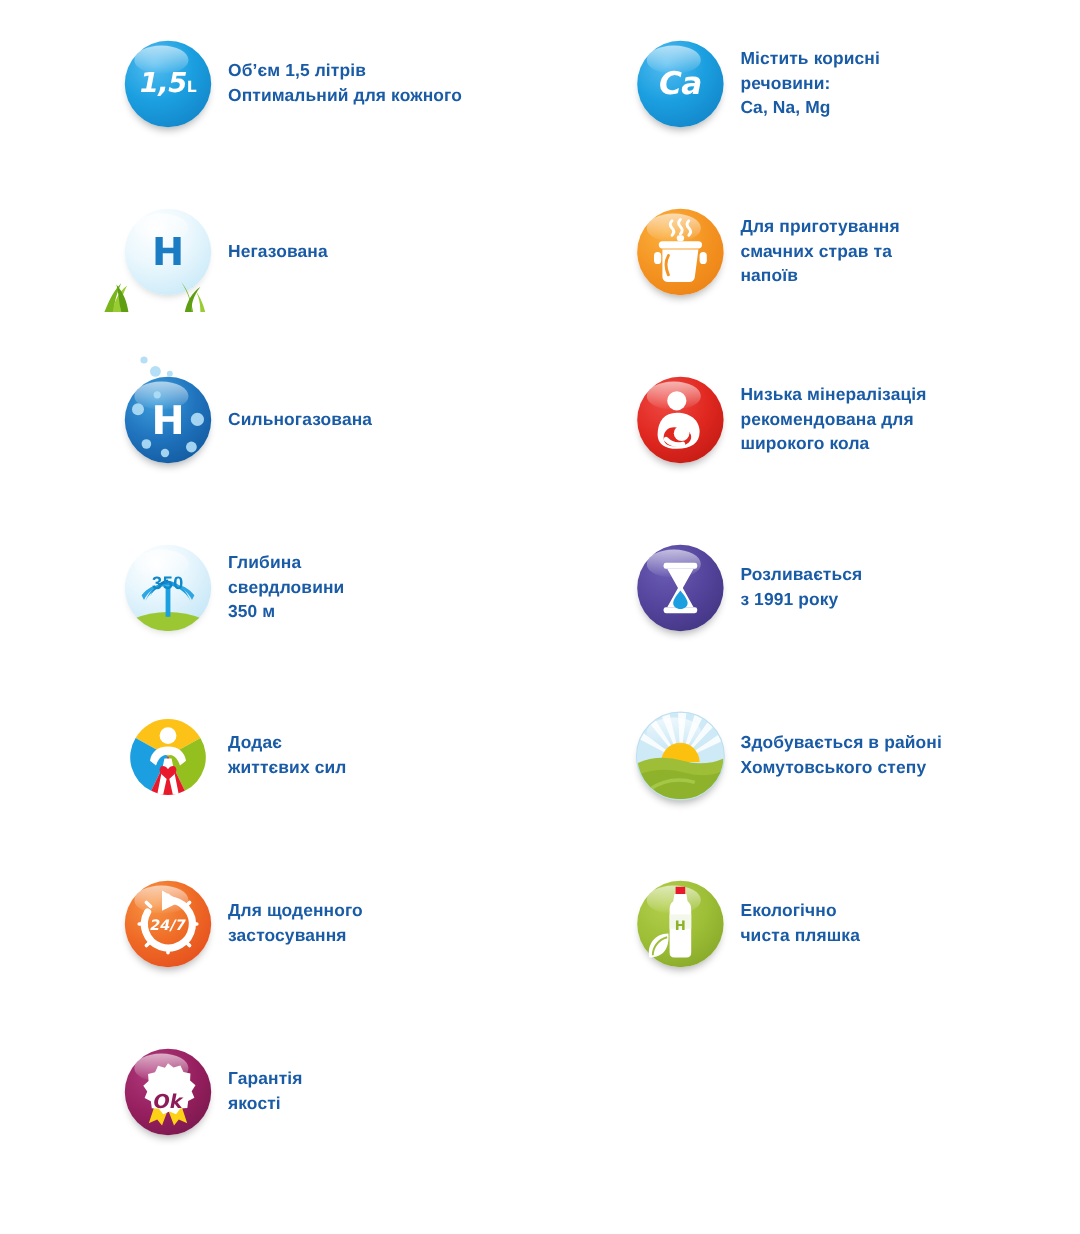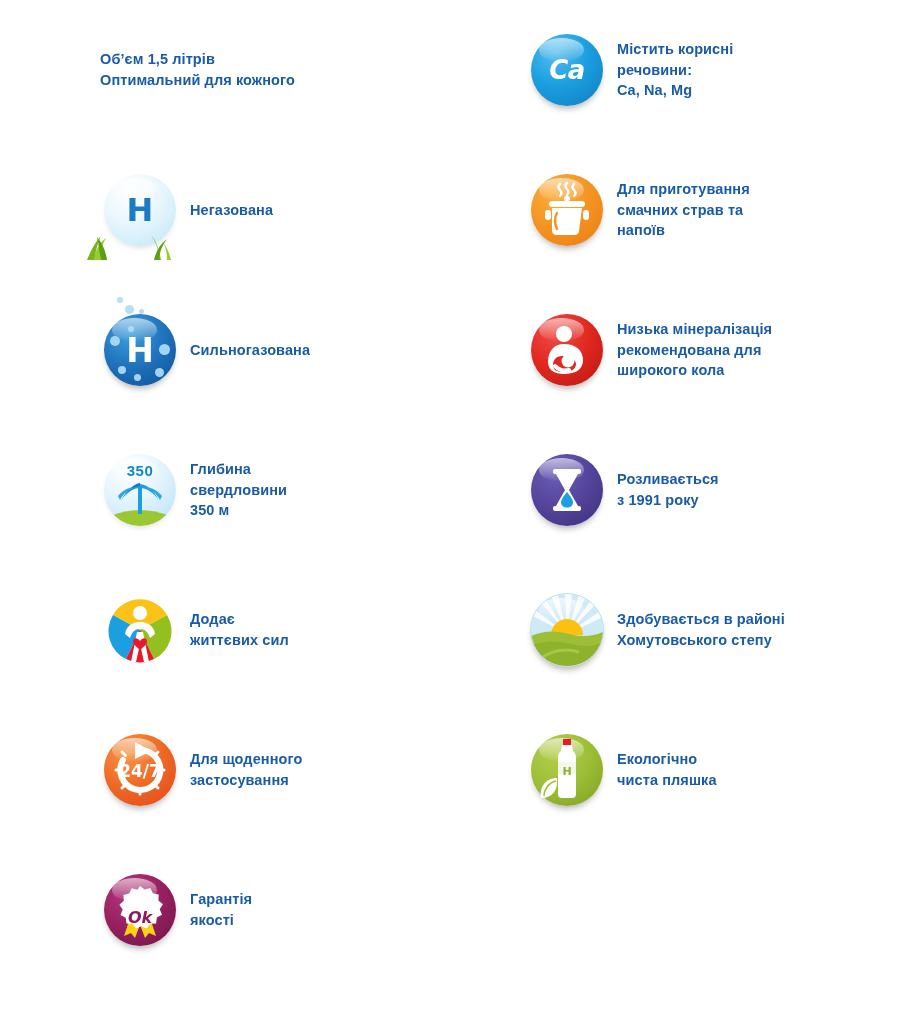--- a/index.html
+++ b/index.html
@@ -75,30 +75,30 @@
   .s-darkblue{background:radial-gradient(circle at 36% 26%, #3f9fdc 0%, #1f73bd 48%, #0e4f93 100%);}
   .s-darkblue .glyph{font-size:33px;}
   .bub{position:absolute;border-radius:50%;background:rgba(175,220,245,.92);z-index:4;}
 
   
   .s-bubble2{
     background:radial-gradient(circle at 36% 22%, #ffffff 0%, #e8f6fd 38%, #cbe9f8 75%, #aadcf2 100%);
     box-shadow:0 4px 7px -4px rgba(0,0,0,.2);
     overflow:hidden;
   }
-  .n350{position:absolute;top:8px;left:0;right:0;text-align:center;
+  .n350{position:absolute;top:24px;left:0;right:0;text-align:center;
         color:#0f87c9;font-size:15px;font-weight:bold;z-index:5;letter-spacing:.5px;}
 
   
   .pie{position:relative;width:72px;height:72px;}
 
   
   .s-orange{background:radial-gradient(circle at 34% 26%, #f79646 0%, #ef6b26 46%, #e2451b 100%);}
   .s-orangeflat{background:radial-gradient(circle at 34% 26%, #fbb03f 0%, #f49422 48%, #e97c12 100%);}
-  .g247{font-size:17px;font-weight:bold;}
+  .g247{font-size:12px;font-weight:bold;font-style:italic;}
 
   
   .s-purple{background:radial-gradient(circle at 34% 26%, #b03a7d 0%, #972060 48%, #6e1446 100%);}
 
   
   .s-red{background:radial-gradient(circle at 34% 26%, #ef4a45 0%, #e02820 48%, #b8150f 100%);}
 
   
   .s-violet{background:radial-gradient(circle at 34% 26%, #6b5cb5 0%, #54449c 48%, #3c2f79 100%);}
 
@@ -111,20 +111,25 @@
   svg{display:block;}
 </style>
 </head>
 <body>
 
 <div class="board">
 
   <div class="col col-left">
 
     <div class="feature">
+      <div class="icon-wrap">
+        <div class="sphere s-blue">
+          <span class="glyph glyph-15"><span>1,5</span><span class="unit">L</span></span>
+        </div>
+      </div>
       <div class="label">Об’єм 1,5 літрів
 Оптимальний для кожного</div>
     </div>
 
     <div class="feature">
       <div class="icon-wrap">
         <div class="sphere s-bubble">
           <span class="glyph">Н</span>
         </div>
         <svg class="grass" viewBox="0 0 100 30">

